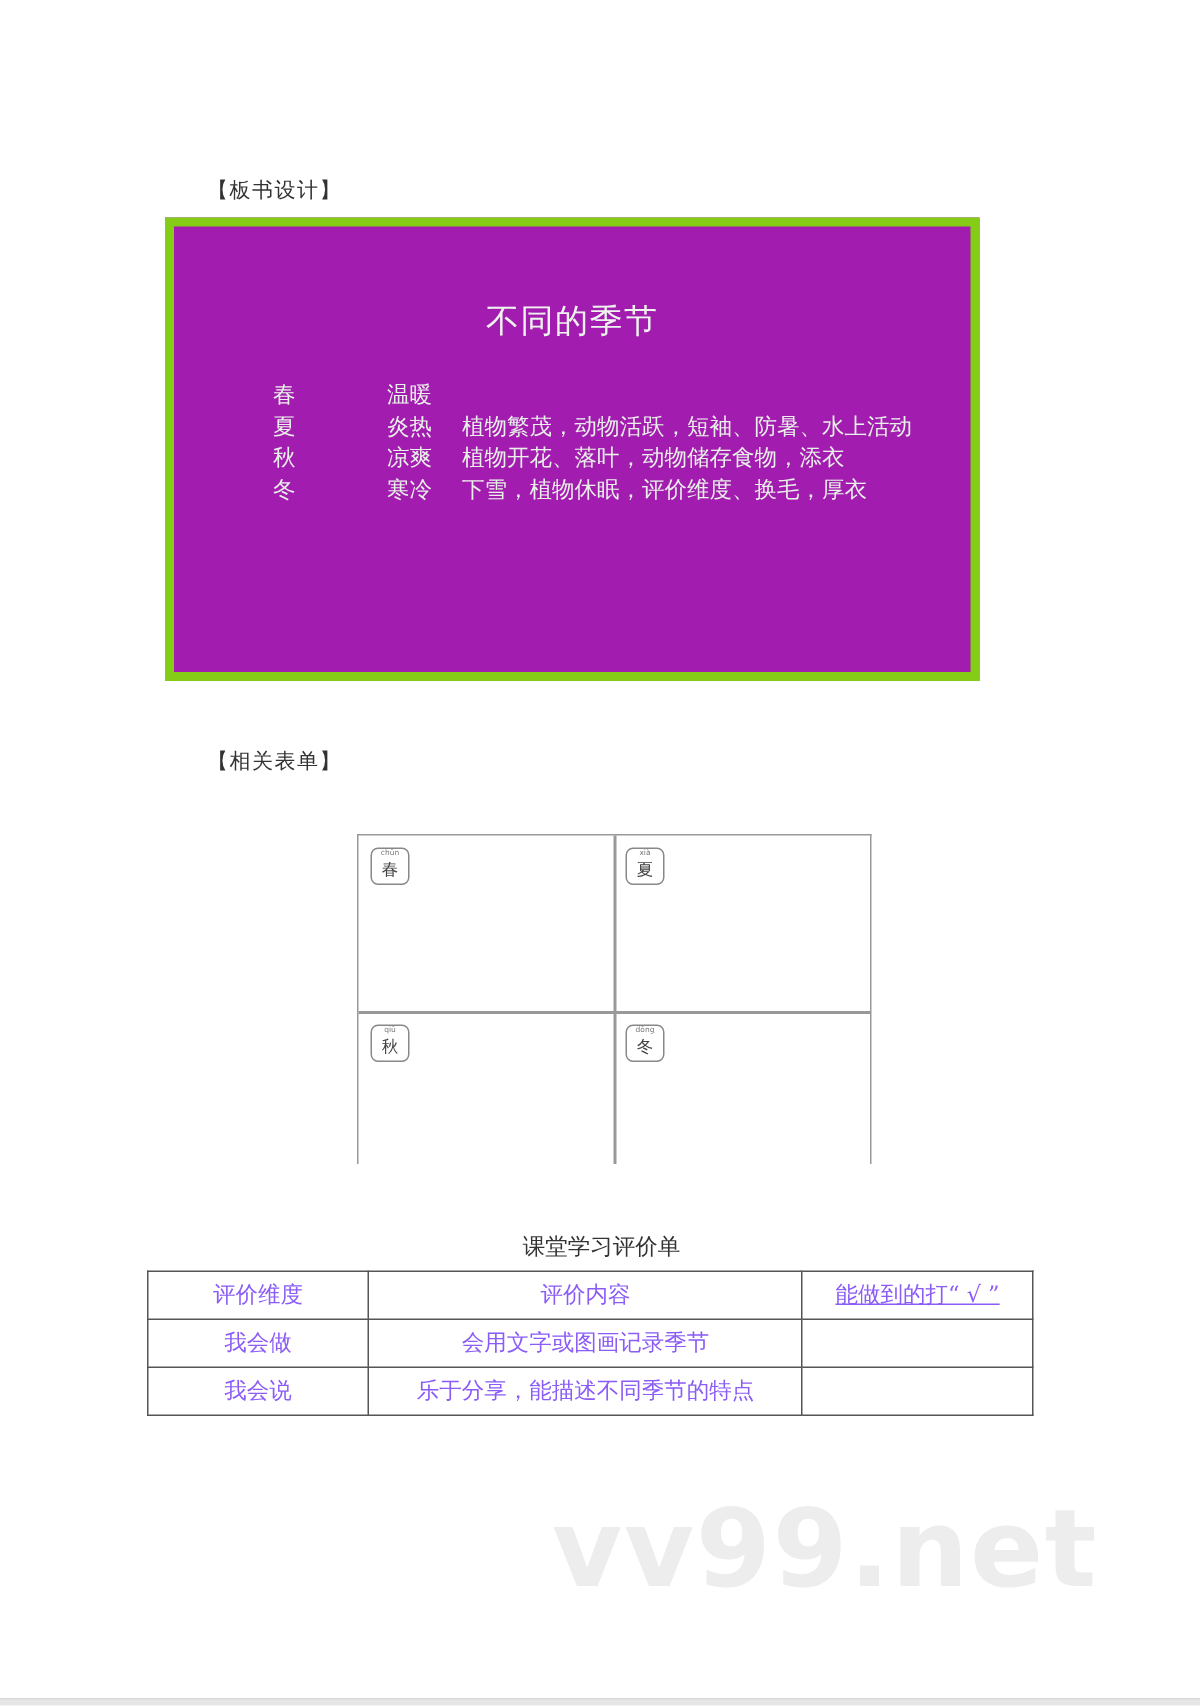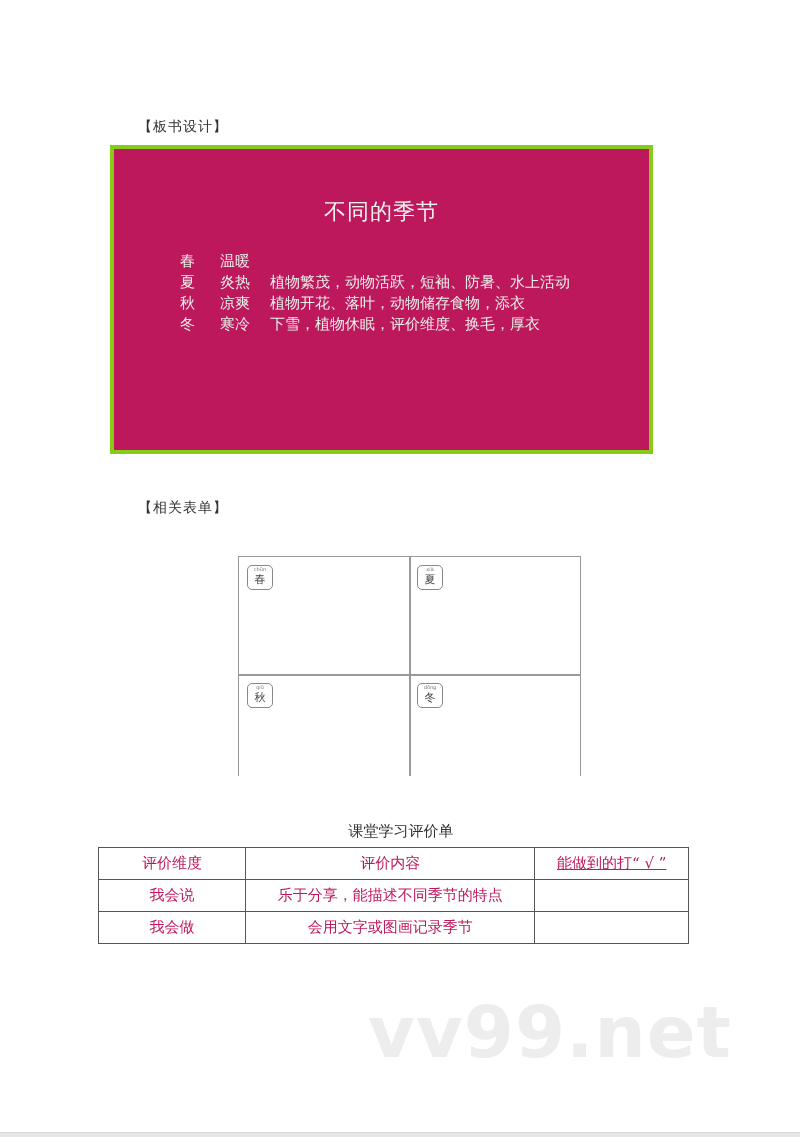--- a/index.html
+++ b/index.html
@@ -7,31 +7,31 @@
       width: 800px; height: 1137px; position: relative; overflow: hidden;
       background: #ffffff;
       font-family: "DejaVu Serif", "Liberation Serif", serif;
       color: #333;
     }
     .section-heading {
       position: absolute; font-size: 14px; color: #333; letter-spacing: 1px;
     }
     .board {
       position: absolute; left: 110px; top: 145px; width: 543px; height: 309px;
-      background: #be185d; border: 4px solid #84cc16; box-sizing: border-box;
+      background: #a21caf; border: 6px solid #84cc16; box-sizing: border-box;
       color: #e9efe9;
     }
     .board-title {
       position: absolute; left: 0; right: 0; top: 48px; text-align: center;
       font-size: 22px; letter-spacing: 1px; color: #eef3ee;
     }
     .board-rows { position: absolute; left: 66px; top: 102px; }
     .board-row { display: flex; font-size: 15px; line-height: 21px; height: 21px; }
     .board-row .season { width: 40px; }
-    .board-row .temp { width: 50px; }
+    .board-row .temp { width: 50px; margin-left: 36px; }
     .board-row .desc { white-space: nowrap; }
 
     .grid {
       position: absolute; left: 238px; top: 556px; width: 343px; height: 220px;
       border-top: 1.5px solid #999; border-left: 1.5px solid #999; border-right: 1.5px solid #999;
       box-sizing: border-box;
     }
     .grid .vline { position: absolute; left: 170px; top: 0; bottom: 0; width: 1.5px; background: #999; }
     .grid .hline { position: absolute; left: 0; right: 0; top: 117px; height: 1.5px; background: #999; }
     .season-badge {
@@ -39,21 +39,21 @@
       box-sizing: border-box; text-align: center; background: #fff;
     }
     .season-badge .py { display: block; font-size: 5px; line-height: 7px; color: #777; font-family: "DejaVu Sans", sans-serif; }
     .season-badge .ch { display: block; font-size: 11px; line-height: 13px; color: #444; }
 
     .eval-title {
       position: absolute; left: 2px; right: 0; top: 822px; text-align: center; font-size: 15px; color: #333;
     }
     table.eval {
       position: absolute; left: 98px; top: 847px; width: 591px;
-      border-collapse: collapse; font-size: 15px; color: #be185d;
+      border-collapse: collapse; font-size: 15px; color: #8b5cf6;
     }
     table.eval td {
       border: 1.5px solid #555; text-align: center; height: 31px; padding: 0; white-space: nowrap;
     }
     .col1 { width: 147px; }
     .col2 { width: 289px; }
     .col3 { width: 153px; text-decoration: underline; }
 
     .watermark {
       position: absolute; left: 368px; top: 990px;
@@ -121,26 +121,26 @@
 <div class="eval-title">课堂学习评价单</div>
 
 <table class="eval">
   <tbody>
       <tr>
     <td class="col1">评价维度</td>
     <td class="col2">评价内容</td>
     <td class="col3">能做到的打“ √ ”</td>
   </tr>
   <tr>
-    <td>我会说</td>
-    <td>乐于分享，能描述不同季节的特点</td>
+    <td>我会做</td>
+    <td>会用文字或图画记录季节</td>
     <td></td>
   </tr>
   <tr>
-    <td>我会做</td>
-    <td>会用文字或图画记录季节</td>
+    <td>我会说</td>
+    <td>乐于分享，能描述不同季节的特点</td>
     <td></td>
   </tr>
 </tbody>
   </table>
 
 <div class="watermark">vv99.net</div>
 <div class="bottom-strip"></div>
 
 </body></html>

